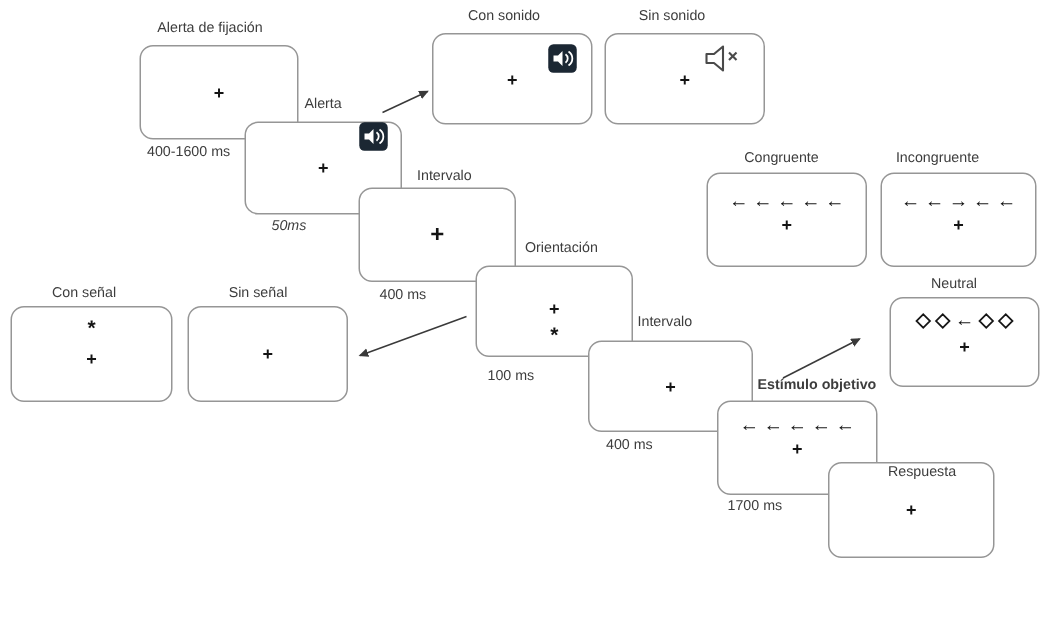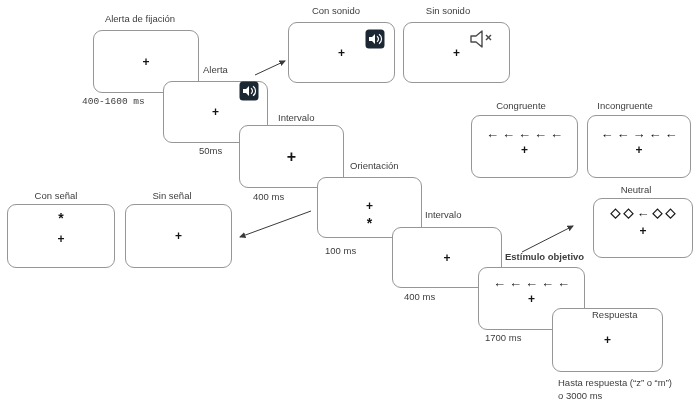--- a/index.html
+++ b/index.html
@@ -54,22 +54,22 @@
   .l-interval2   { left:425px; top:209px; }
   .l-target      { left:505px; top:251px; }
   .l-response    { left:592px; top:293px;margin-top:16px; }
   .l-congruent   { left:521px; top:100px; }
   .l-incongruent { left:625px; top:100px; }
   .l-neutral     { left:636px; top:184px; }
   .l-cue         { left:56px;  top:190px;text-align:center; }
   .l-nocue       { left:172px; top:190px; }
 
   
-  .d-fixation    { left:82px;  top:96px;font-family:Liberation Mono, monospace; }
-  .d-alert       { left:199px; top:145px; }
+  .d-fixation    { left:98px;  top:96px; }
+  .d-alert       { left:181px; top:145px;font-style:italic; }
   .d-interval1   { left:253px; top:191px; }
   .d-orientation { left:325px; top:245px; }
   .d-interval2   { left:404px; top:291px; }
   .d-target      { left:485px; top:332px; }
   .d-response    { left:558px; top:376px; line-height:13px; }
 
   
   .icon { position:absolute; }
   .i-alert-speaker   { left:239px; top:81px; }
   .i-sound-speaker   { left:365px; top:29px; }
@@ -158,24 +158,20 @@
   <span class="lbl l-neutral centered">Neutral</span>
   <span class="lbl l-cue centered">Con señal</span>
   <span class="lbl l-nocue centered">Sin señal</span>
 
   <span class="dur d-fixation">400-1600 ms</span>
   <span class="dur d-alert">50ms</span>
   <span class="dur d-interval1">400 ms</span>
   <span class="dur d-orientation">100 ms</span>
   <span class="dur d-interval2">400 ms</span>
   <span class="dur d-target">1700 ms</span>
-  <div class="dur d-response">
-    <div>Hasta respuesta (“z” o “m”)</div>
-    <div>o 3000 ms</div>
-  </div>
 
   <svg class="icon i-alert-speaker" width="20" height="20" viewBox="0 0 20 20">
     <rect x="0.5" y="0.5" width="19" height="19" rx="3.5" fill="#1b2733"></rect>
     <polygon points="4,8 7,8 10,5 10,15 7,12 4,12" fill="#ffffff"></polygon>
     <path d="M12,7.2 a3.4,3.4 0 0 1 0,5.6" stroke="#ffffff" stroke-width="1.2" fill="none"></path>
     <path d="M14,5.3 a5.6,5.6 0 0 1 0,9.4" stroke="#ffffff" stroke-width="1.2" fill="none"></path>
   </svg>
 
   <svg class="icon i-sound-speaker" width="20" height="20" viewBox="0 0 20 20">
     <rect x="0.5" y="0.5" width="19" height="19" rx="3.5" fill="#1b2733"></rect>

